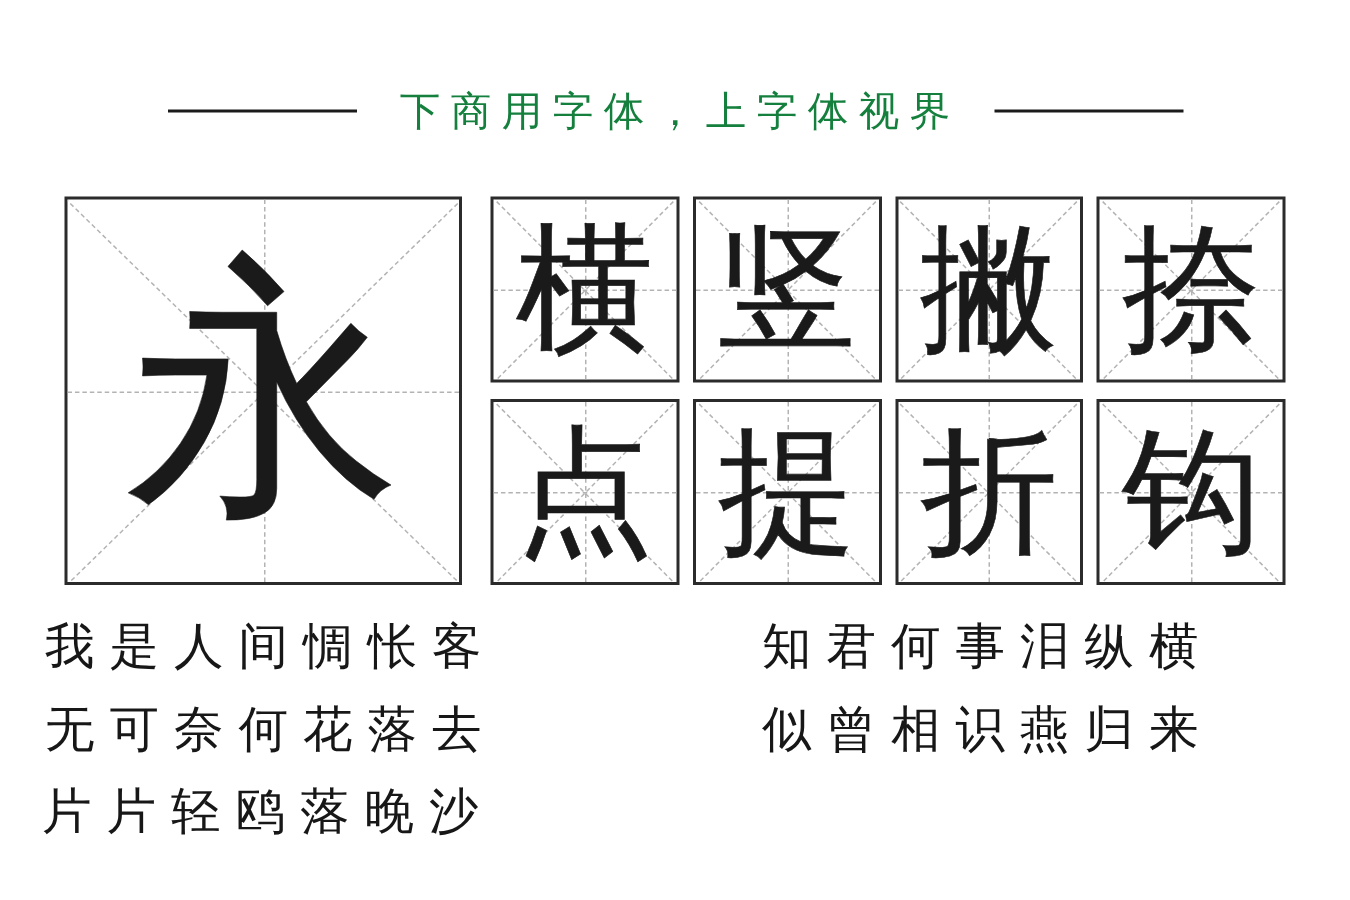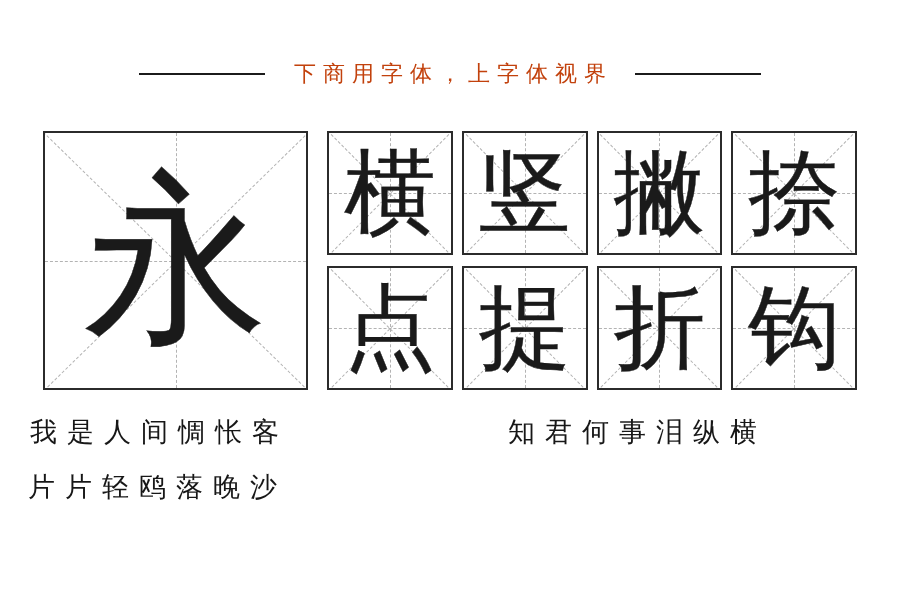--- a/index.html
+++ b/index.html
@@ -29,23 +29,23 @@
     justify-content: center;
     gap: 22px;
   }
   .rule {
     width: 126px;
     height: 0;
     border-top: 2px solid #1b1b1b;
     flex: 0 0 auto;
   }
   .header-title {
-    font-size: 22px;
+    font-size: 27px;
     letter-spacing: 7px;
-    color: #c2410c;
+    color: #15803d;
     white-space: nowrap;
     font-weight: 400;
     text-indent: 7px;
     font-family: "Liberation Sans", "DejaVu Sans", sans-serif;
   }
 
   
   .grid-area {
     position: absolute;
     left: 43px;
@@ -140,21 +140,21 @@
   }
   .poem-row {
     display: flex;
     height: 55px;
     align-items: center;
   }
   .poem-col {
     flex: 0 0 50%;
     display: flex;
     align-items: center;
-    font-size: 27px;
+    font-size: 33px;
     color: #171717;
     letter-spacing: 10px;
     white-space: nowrap;
     font-family: "Liberation Sans", "DejaVu Sans", sans-serif;
   }
   .poem-col.left  { justify-content: flex-start; padding-left: 30px; }
   .poem-col.right { justify-content: flex-start; padding-left: 28px; }
 </style>
 </head>
 <body>
@@ -244,18 +244,22 @@
   </div>
 </div>
 
 <div class="poem">
 
   <div class="poem-row">
     <div class="poem-col left">我是人间惆怅客</div>
     <div class="poem-col right">知君何事泪纵横</div>
   </div>
 
+  <div class="poem-row">
+    <div class="poem-col left">无可奈何花落去</div>
+    <div class="poem-col right">似曾相识燕归来</div>
+  </div>
 
   <div class="poem-row">
     <div class="poem-col right">片片轻鸥落晚沙</div>
   </div>
 
 </div>
 
 </body></html>

